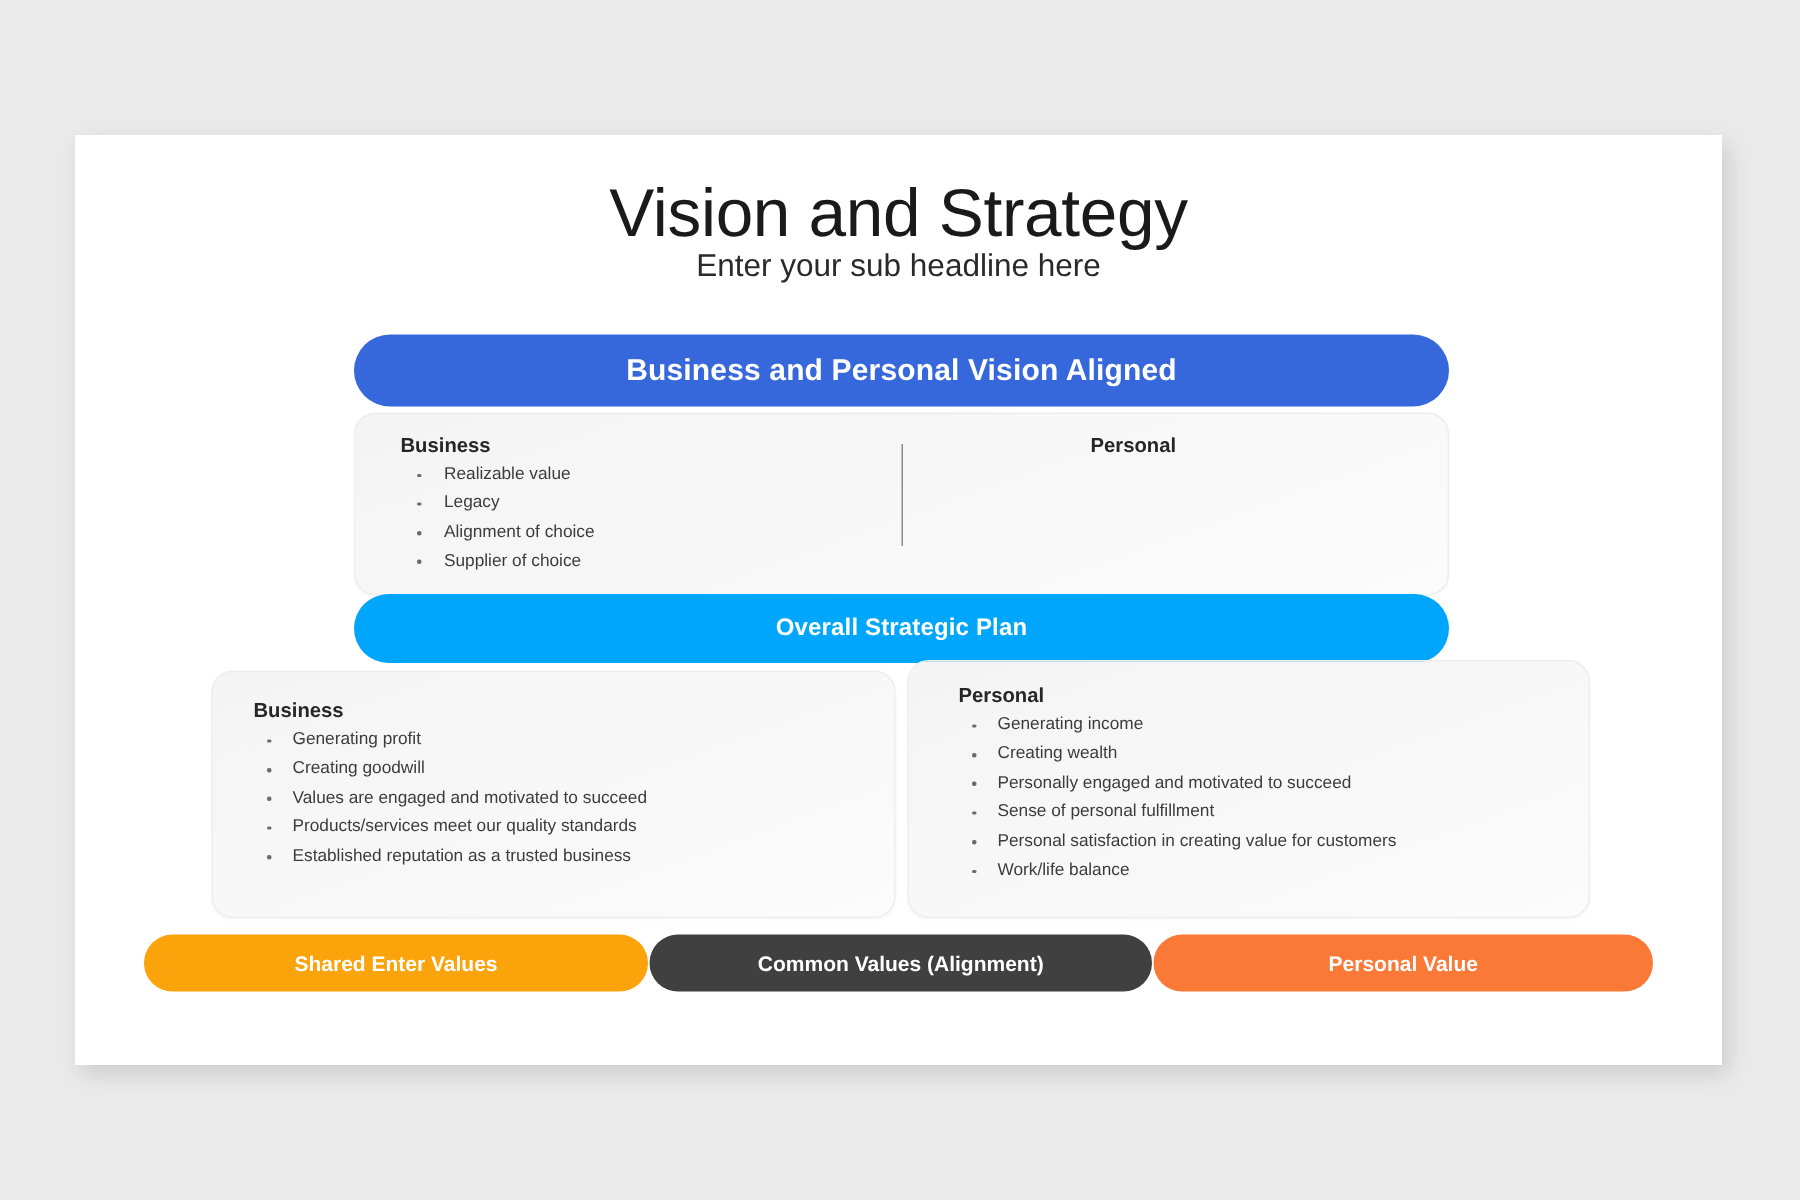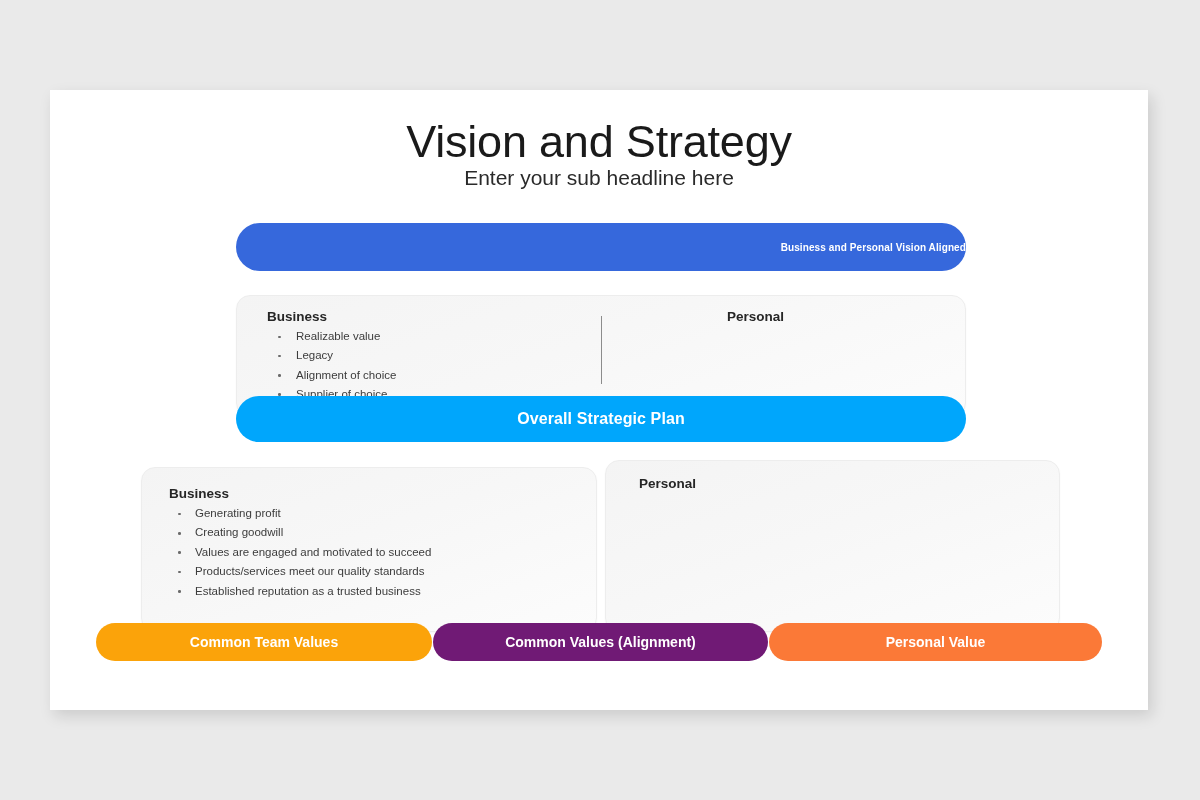--- a/index.html
+++ b/index.html
@@ -61,42 +61,40 @@
     letter-spacing: 0.1px;
   }
 
   .banner-vision {
     left: 186px;
     top: 133px;
     width: 730px;
     height: 48px;
     background: #3668dc;
     border-radius: 24px;
-    font-size: 10px;
-    justify-content: flex-end;
+    font-size: 20px;
   }
 
   .banner-strategy {
     left: 186px;
     top: 306px;
     width: 730px;
     height: 46px;
     background: #00a6fc;
     border-radius: 23px;
     font-size: 16px;
   }
 
   
   .card {
     position: absolute;
     background: linear-gradient(160deg, #f4f4f4 0%, #f7f7f7 45%, #fcfcfc 100%);
     border: 1px solid #ededed;
     border-radius: 14px;
     box-shadow: 0 1px 2px rgba(0,0,0,0.035);
-    margin-top: 20px;
   }
 
   .card-vision {
     left: 186px;
     top: 185px;
     width: 730px;
     height: 122px;
   }
 
   .card-plan-left {
@@ -234,26 +232,34 @@
         <li class="bullet-item">Values are engaged and motivated to succeed</li>
         <li class="bullet-item">Products/services meet our quality standards</li>
         <li class="bullet-item">Established reputation as a trusted business</li>
       </ul>
     </div>
   </div>
 
   <div class="card card-plan-right">
     <div class="col plan-col-right">
       <div class="col-heading">Personal</div>
+      <ul class="bullet-list">
+        <li class="bullet-item">Generating income</li>
+        <li class="bullet-item">Creating wealth</li>
+        <li class="bullet-item">Personally engaged and motivated to succeed</li>
+        <li class="bullet-item">Sense of personal fulfillment</li>
+        <li class="bullet-item">Personal satisfaction in creating value for customers</li>
+        <li class="bullet-item">Work/life balance</li>
+      </ul>
     </div>
   </div>
 
   <div class="footer-pill pill-1" style="background: rgb(251, 163, 10);">
-    <span>Common Team Values</span>
-  </div>
-  <div class="footer-pill pill-2" style="background: #701a75;">
+    <span>Shared Enter Values</span>
+  </div>
+  <div class="footer-pill pill-2" style="background: #404040;">
     <span>Common Values (Alignment)</span>
   </div>
   <div class="footer-pill pill-3" style="background: rgb(251, 121, 55);">
     <span>Personal Value</span>
   </div>
 
 </div>
 
 </body></html>

